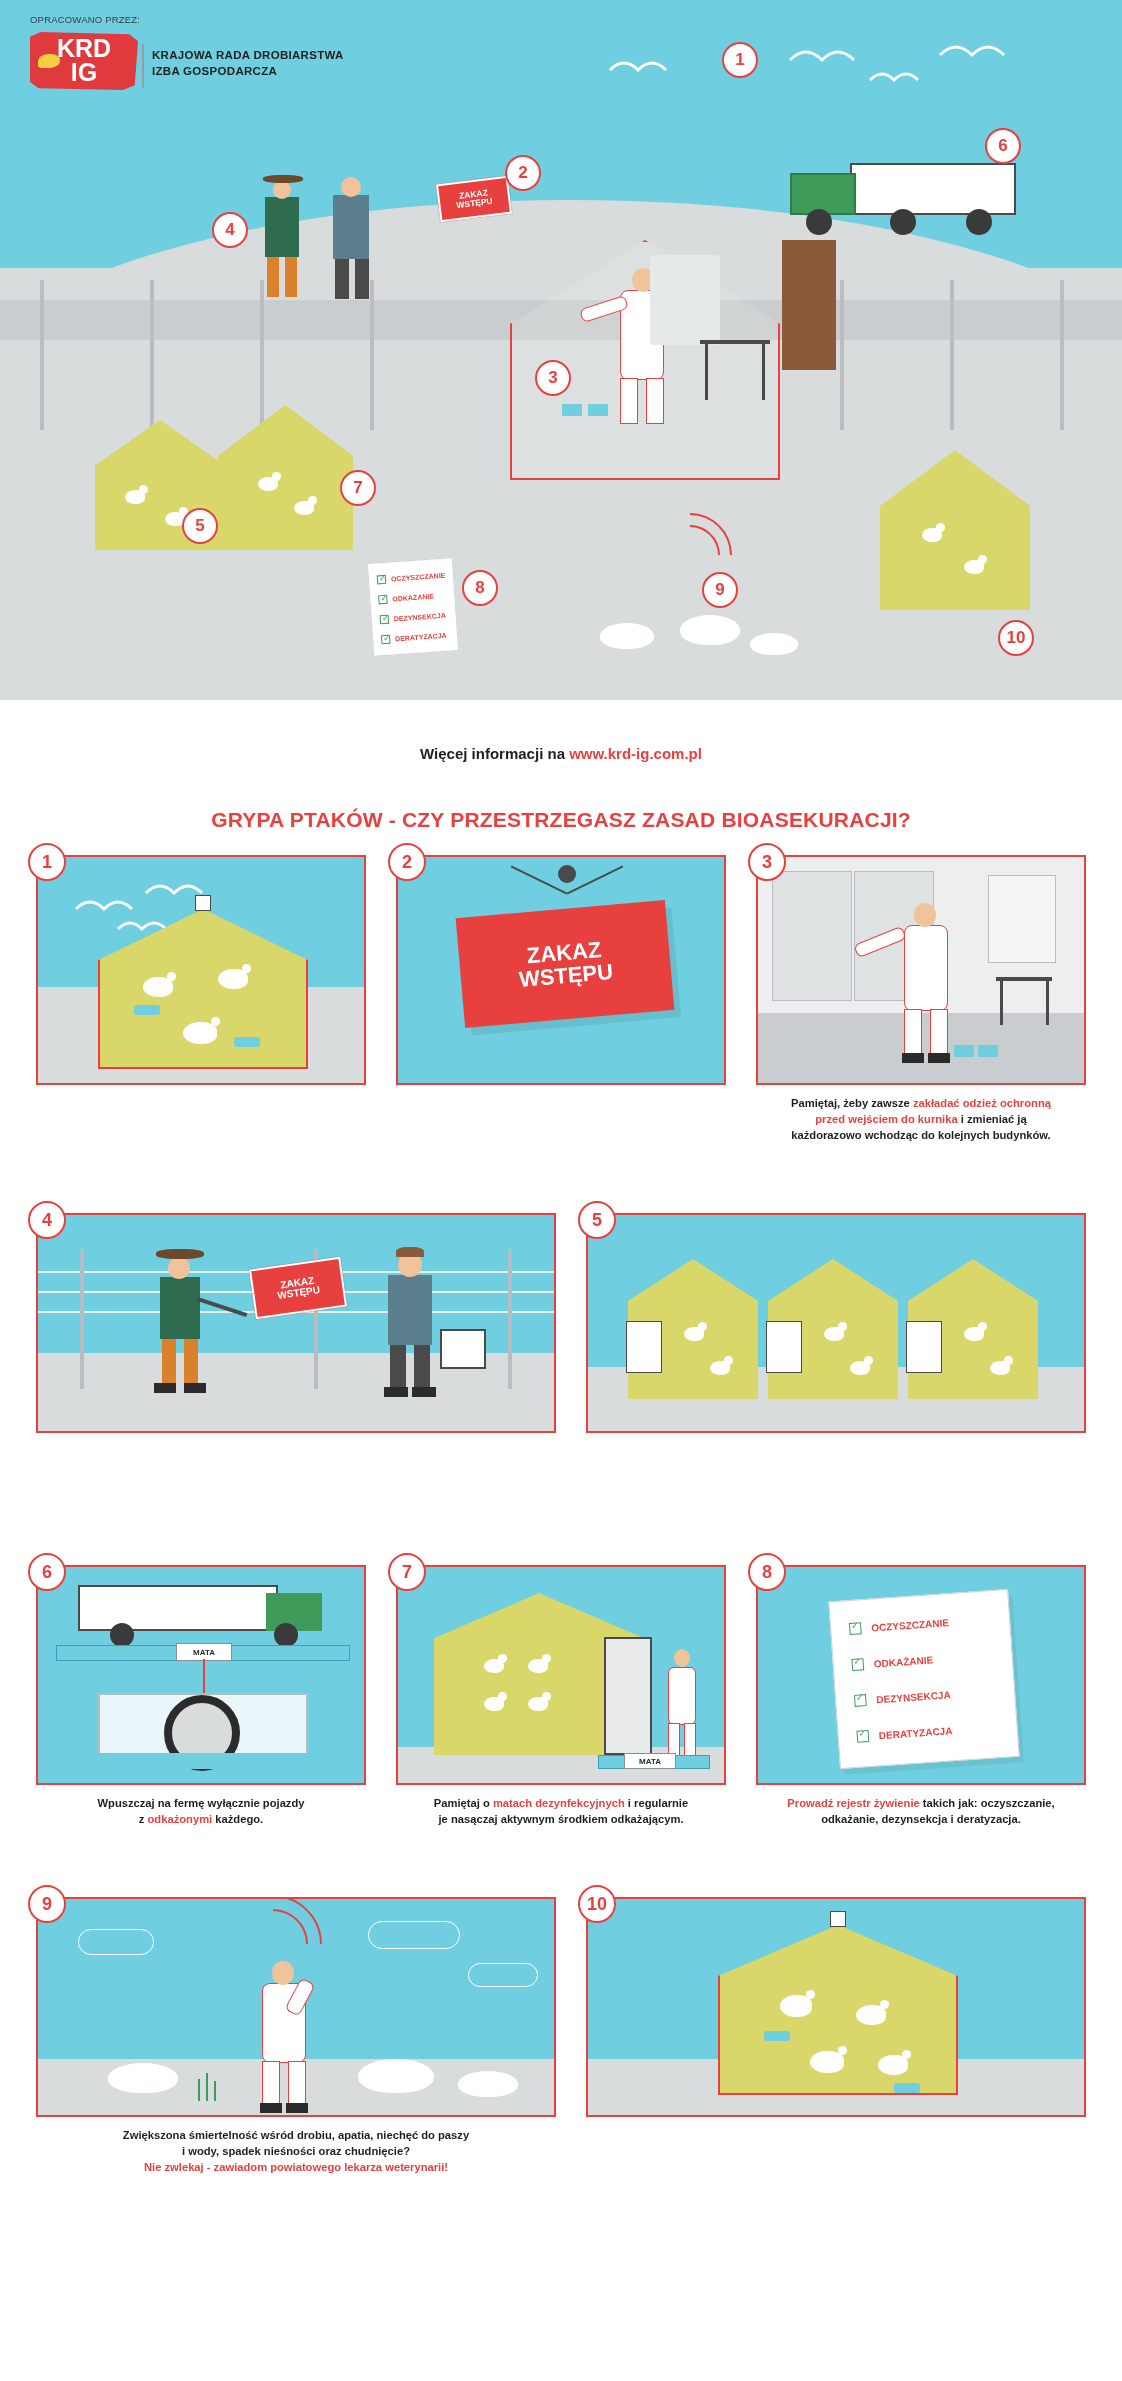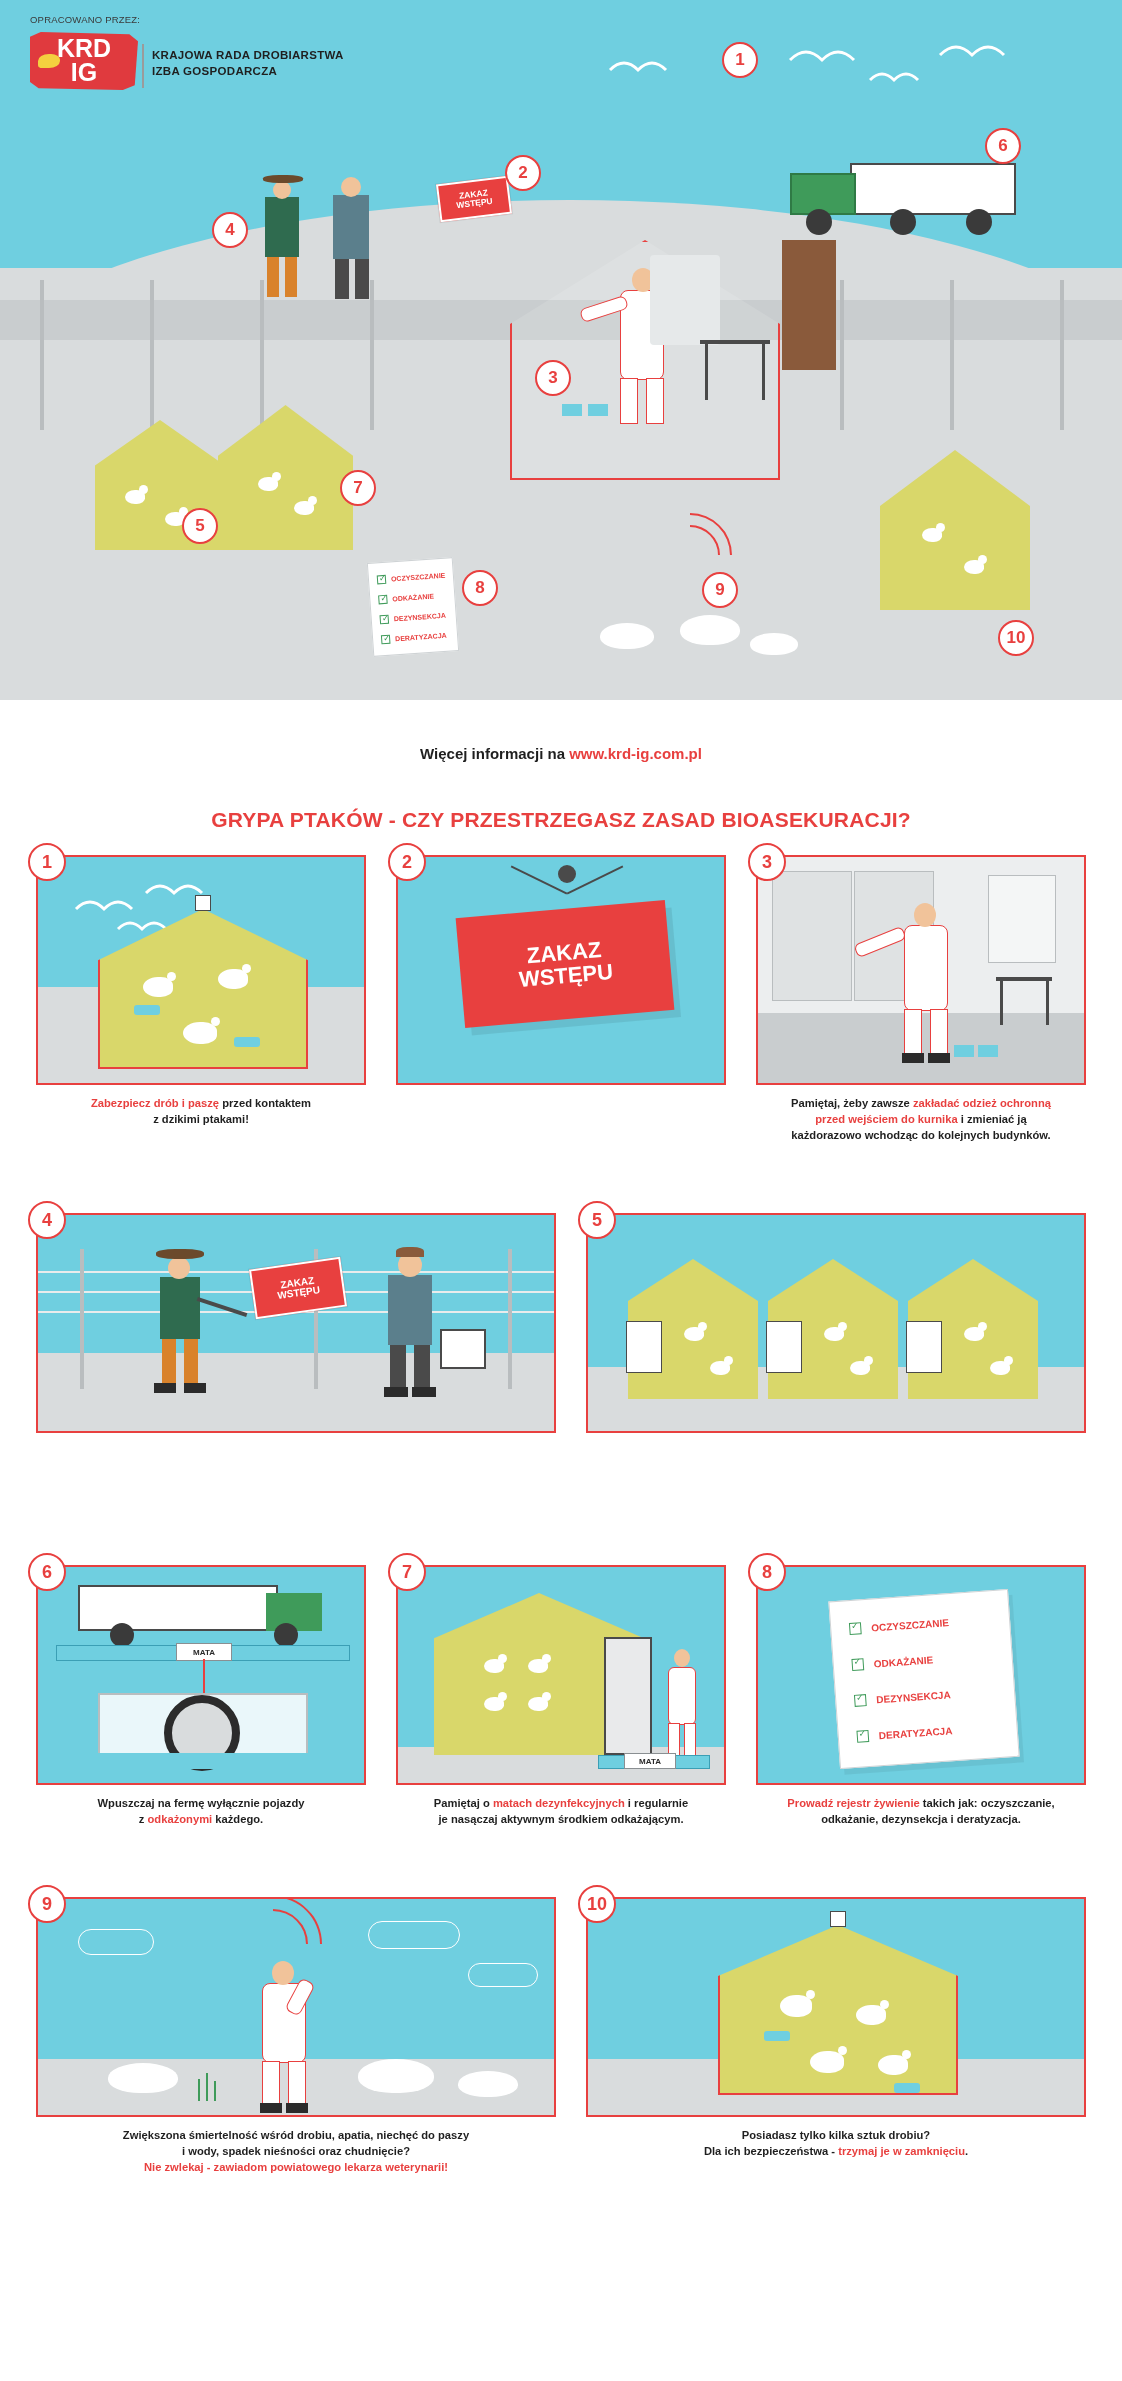--- a/index.html
+++ b/index.html
@@ -287,23 +287,20 @@
         <path d="M50 52 q12 -12 24 0 q12 -12 24 0" stroke="#fff" stroke-width="3" fill="none"></path>
       </svg>
       <div style="position:absolute;left:60px;top:52px;width:210px;height:160px;background:#d9d76a;clip-path:polygon(0 32%,50% 0,100% 32%,100% 100%,0 100%);"></div>
       <div style="position:absolute;left:60px;top:52px;width:210px;height:160px;border:2px solid #e8403f;clip-path:polygon(0 32%,50% 0,100% 32%,100% 100%,0 100%);"></div>
       <div style="position:absolute;left:157px;top:38px;width:16px;height:16px;background:#fff;border:1.5px solid #4a4a4a;"></div>
       <div class="hen" style="left:105px;top:120px;width:30px;height:20px;"></div>
       <div class="hen" style="left:180px;top:112px;width:30px;height:20px;"></div>
       <div class="hen" style="left:145px;top:165px;width:34px;height:22px;"></div>
       <div style="position:absolute;left:96px;top:148px;width:26px;height:10px;background:#6fcfe0;border-radius:3px;"></div>
       <div style="position:absolute;left:196px;top:180px;width:26px;height:10px;background:#6fcfe0;border-radius:3px;"></div>
-    </div>
-    <div class="caption">
-      <span class="red">Zabezpiecz drób i paszę</span><span> przed kontaktem<br>z dzikimi ptakami!</span>
     </div>
   </div>
 
   <div class="card" style="left:396px;top:0px;width:330px;">
     <div class="numcircle" style="position:absolute;">2</div>
     <div class="card-frame" style="width:330px;height:230px;">
       <div style="position:absolute;left:160px;top:8px;width:18px;height:18px;background:#4a4a4a;border-radius:50%;"></div>
       <div style="position:absolute;left:110px;top:22px;width:62px;height:2px;background:#4a4a4a;transform:rotate(26deg);"></div>
       <div style="position:absolute;left:166px;top:22px;width:62px;height:2px;background:#4a4a4a;transform:rotate(-26deg);"></div>
       <div class="sign" style="left:62px;top:52px;width:210px;height:110px;font-size:22px;transform:rotate(-5deg);border:none;box-shadow:6px 8px 0 rgba(0,0,0,.08);">
@@ -496,18 +493,15 @@
       <div style="position:absolute;left:130px;top:26px;width:240px;height:170px;background:#d9d76a;clip-path:polygon(0 30%,50% 0,100% 30%,100% 100%,0 100%);"></div>
       <div style="position:absolute;left:130px;top:26px;width:240px;height:170px;border:2px solid #e8403f;clip-path:polygon(0 30%,50% 0,100% 30%,100% 100%,0 100%);"></div>
       <div style="position:absolute;left:242px;top:12px;width:16px;height:16px;background:#fff;border:1.5px solid #4a4a4a;"></div>
       <div class="hen" style="left:192px;top:96px;width:32px;height:22px;"></div>
       <div class="hen" style="left:268px;top:106px;width:30px;height:20px;"></div>
       <div class="hen" style="left:222px;top:152px;width:34px;height:22px;"></div>
       <div class="hen" style="left:290px;top:156px;width:30px;height:20px;"></div>
       <div style="position:absolute;left:176px;top:132px;width:26px;height:10px;background:#6fcfe0;border-radius:3px;"></div>
       <div style="position:absolute;left:306px;top:184px;width:26px;height:10px;background:#6fcfe0;border-radius:3px;"></div>
     </div>
-    <div class="caption">
-      <span>Posiadasz tylko kilka sztuk drobiu?<br>Dla ich bezpieczeństwa - </span><span class="red">trzymaj je w zamknięciu</span><span>.</span>
-    </div>
   </div>
 
 </div>
 
 </body></html>

